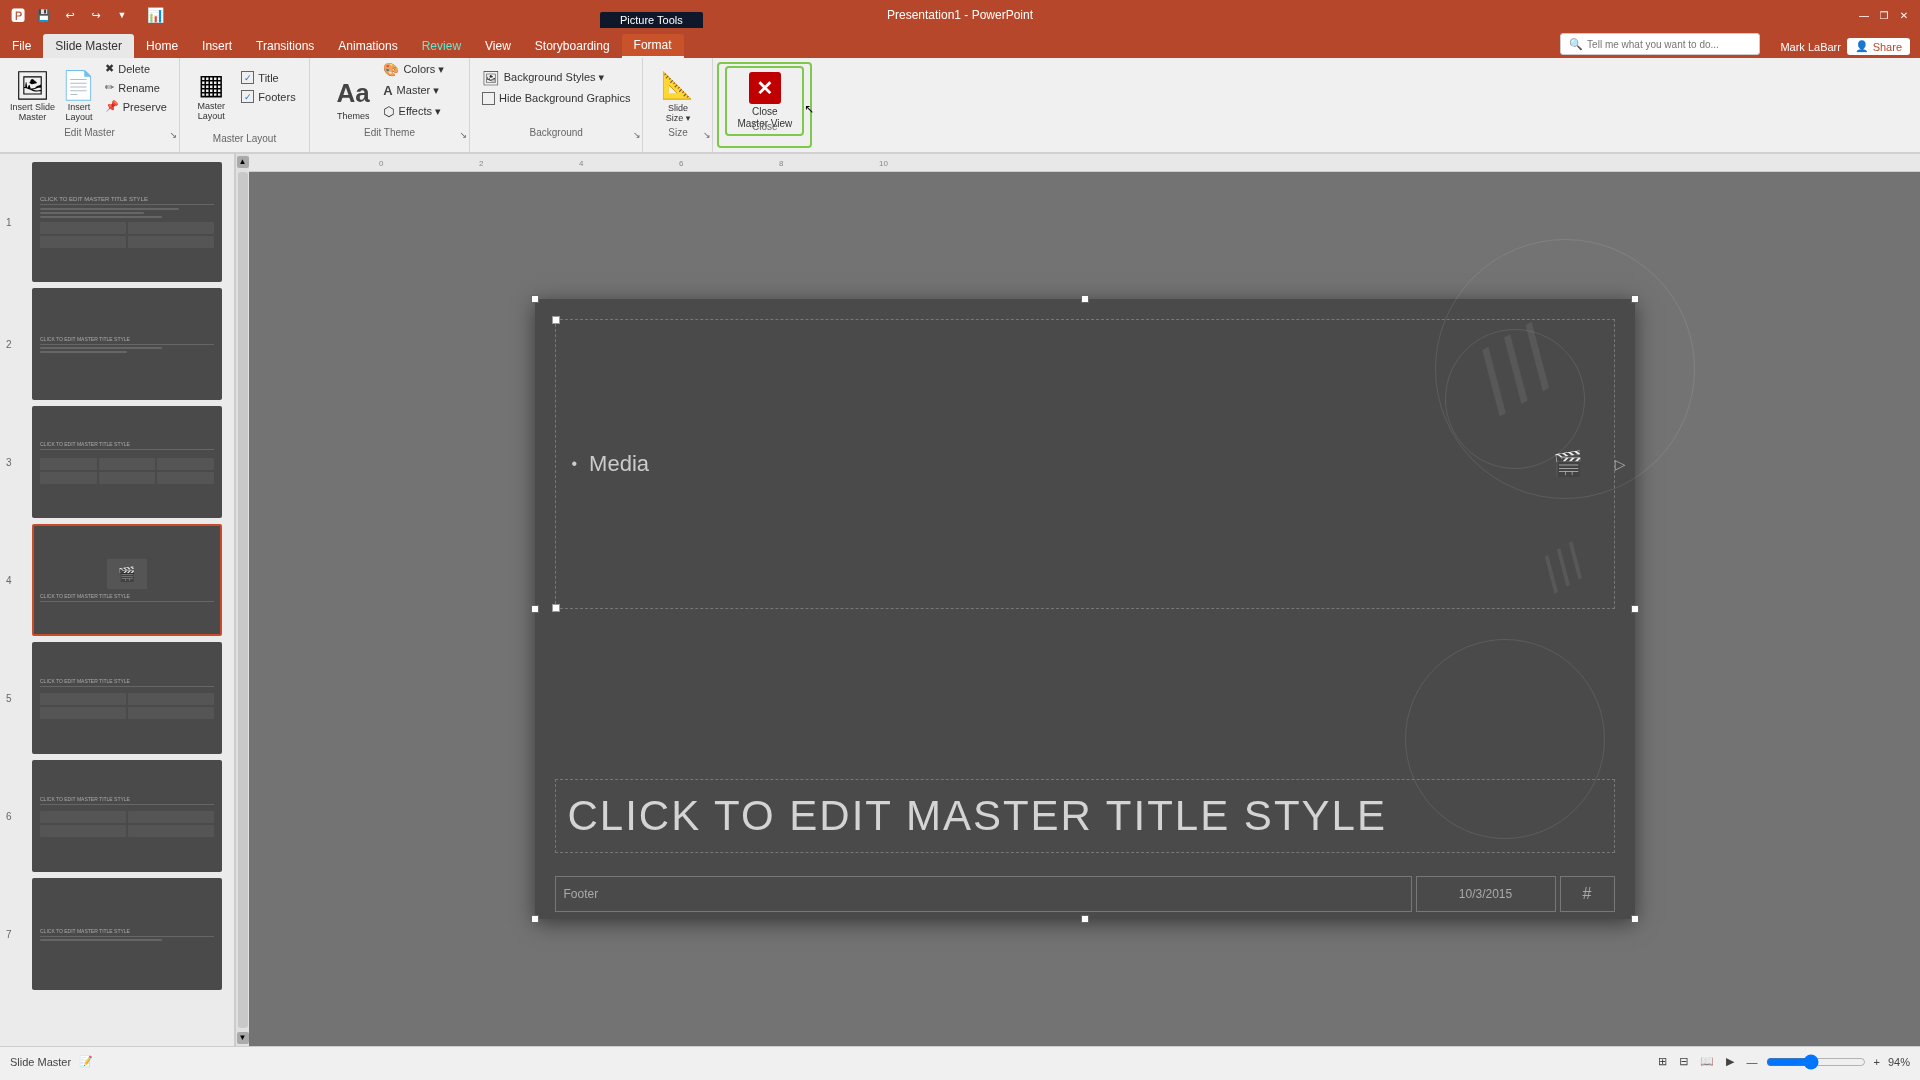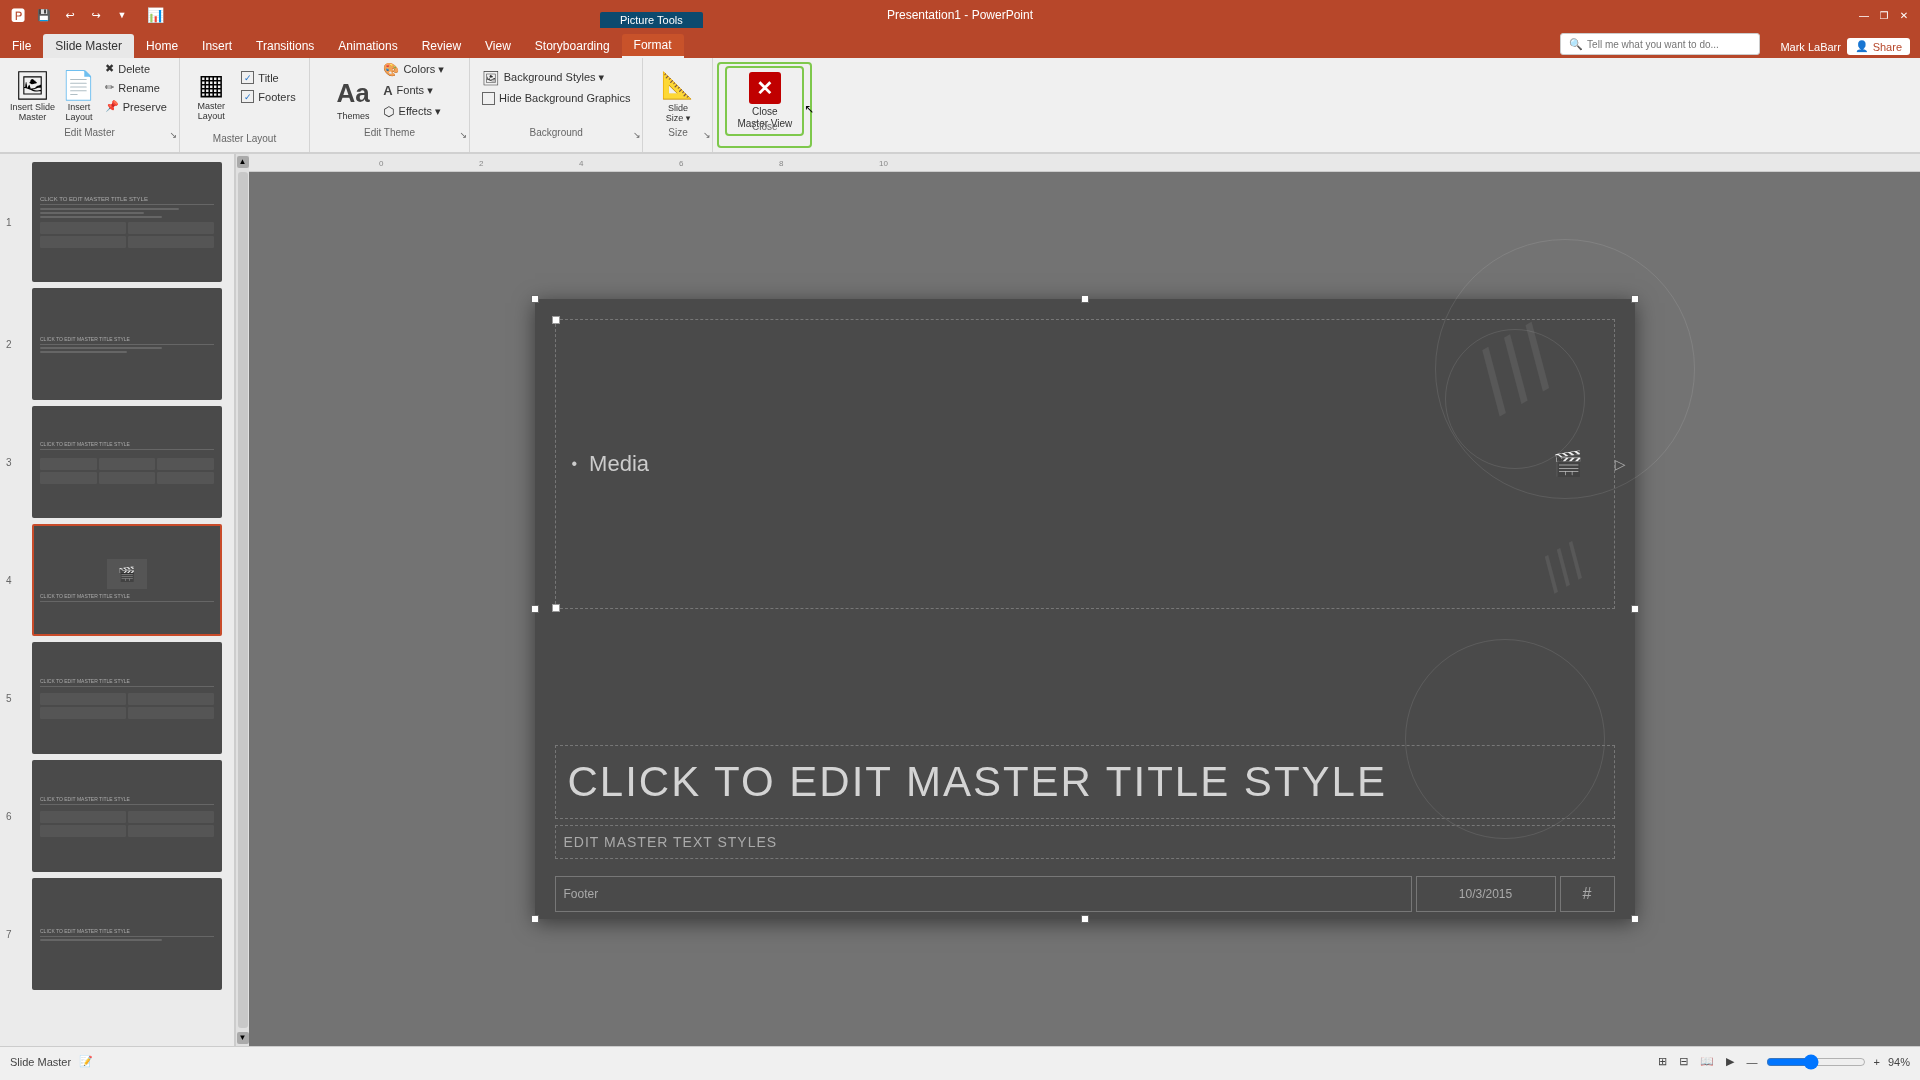--- a/index.html
+++ b/index.html
@@ -313,29 +313,29 @@
   </div>
   <div class="title-bar-center">Presentation1 - PowerPoint</div>
   <div class="title-bar-right">
     <div class="title-bar-btn">—</div>
     <div class="title-bar-btn">❐</div>
     <div class="title-bar-btn close">✕</div>
   </div>
 </div>
 
 <div style="position:relative; background:#b7472a; height:28px; display:flex; align-items:flex-end;">
-  <div style="position:absolute; top:-18px; left:600px; background:#0c4a6e; color:white; font-size:11px; padding:2px 20px; border-radius:2px 2px 0 0;">Picture Tools</div>
+  <div style="position:absolute; top:-18px; left:600px; background:#0f172a; color:white; font-size:11px; padding:2px 20px; border-radius:2px 2px 0 0;">Picture Tools</div>
   <div style="display:flex; height:28px; align-items:flex-end; flex:1;">
     <div class="ribbon-tab" style="color:#ffffff;">File</div>
     <div class="ribbon-tab active">Slide Master</div>
     <div class="ribbon-tab" style="color:white;">Home</div>
     <div class="ribbon-tab" style="color:white;">Insert</div>
     <div class="ribbon-tab" style="color:white;">Transitions</div>
     <div class="ribbon-tab" style="color:white;">Animations</div>
-    <div class="ribbon-tab" style="color:#ffffff;">Review</div>
+    <div class="ribbon-tab" style="color:#5eead4;">Review</div>
     <div class="ribbon-tab" style="color:white;">View</div>
     <div class="ribbon-tab" style="color:white;">Storyboarding</div>
     <div class="ribbon-tab" style="background:#c8522a; color:white; border-bottom: 2px solid #f0f0f0;">Format</div>
     <div style="flex:1;"></div>
 
     <div class="search-bar" style="margin-right:10px; margin-bottom:3px;">
       <span style="color:#888; font-size:11px;">🔍</span>
       <input type="text" style="border: none; outline: none; font-size: 10px; width: 170px; color: rgb(102, 102, 102);" placeholder="Tell me what you want to do...">
     </div>
 
@@ -411,21 +411,21 @@
         <div style="font-size:9px; text-align:center; color:#333;">Themes</div>
       </div>
 
       <div class="ribbon-small-col">
         <div class="ribbon-btn-small">
           <span style="color:#2070c8; font-size:13px;">🎨</span>
           <span>Colors ▾</span>
         </div>
         <div class="ribbon-btn-small">
           <span style="font-size:13px; font-weight:bold; color:#444;">A</span>
-          <span>Fonts ▾</span>
+          <span>Master ▾</span>
         </div>
         <div class="ribbon-btn-small">
           <span style="font-size:13px;">⬡</span>
           <span>Effects ▾</span>
         </div>
       </div>
     </div>
     <div class="ribbon-group-label" style="bottom:14px;">Edit Theme</div>
     <div style="position:absolute; bottom:12px; right:2px; font-size:9px; color:#666; cursor:pointer;">↘</div>
   </div>
@@ -628,21 +628,20 @@
         <div class="media-bullet">
           <span style="font-size:16px; color:#ccc;">•</span>
           <span style="font-size:22px; color:#ccc;">Media</span>
         </div>
 
         <div style="position:absolute; right:30px; top:50%; transform:translateY(-50%); color:#888; font-size:24px;">🎬</div>
       </div>
 
       <div class="slide-bottom-section">
         <div class="master-title">CLICK TO EDIT MASTER TITLE STYLE</div>
-        <div class="master-text">EDIT MASTER TEXT STYLES</div>
       </div>
 
       <div class="slide-footer">
         <div class="footer-box footer-main">Footer</div>
         <div class="footer-box footer-date">10/3/2015</div>
         <div class="footer-box footer-page" style="font-size:16px;">#</div>
       </div>
     </div>
   </div>
 </div>

